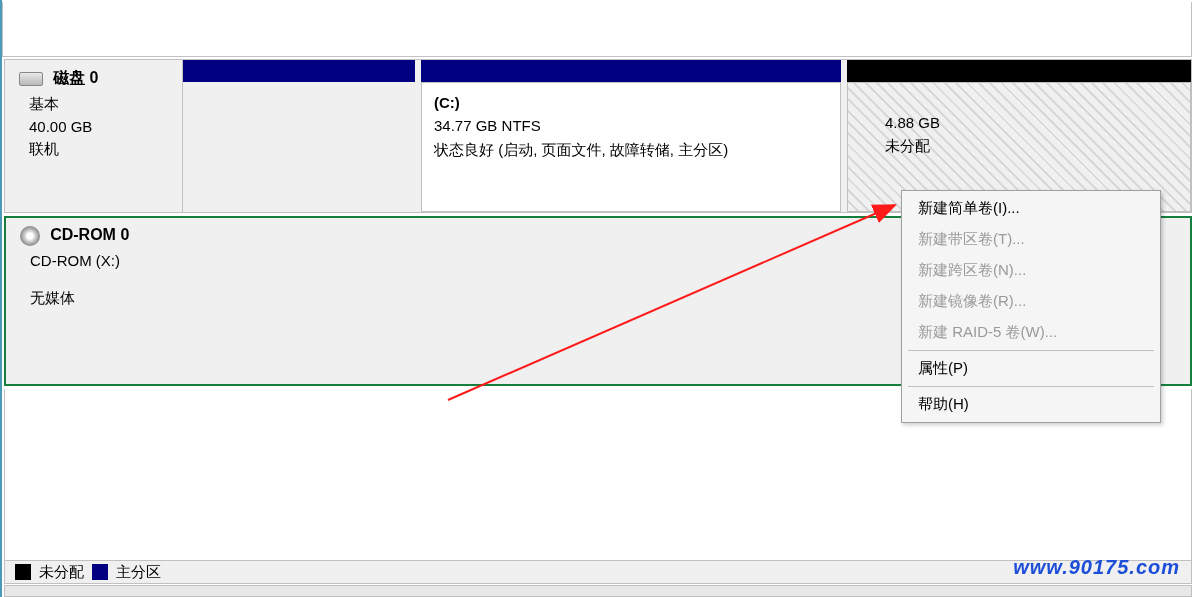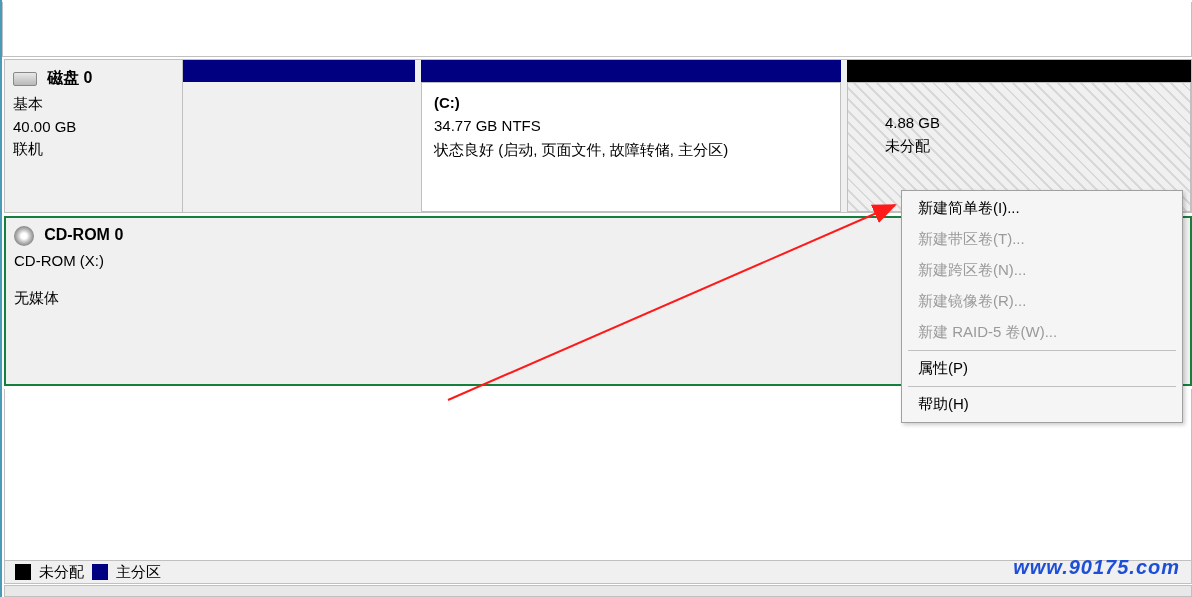--- a/index.html
+++ b/index.html
@@ -30,37 +30,37 @@
 .disk-panel {
   position: absolute;
   top: 59px; left: 4px; right: 0;
   height: 154px;
   background: #f0f0f0;
   border: 1px solid #c0c0c0;
   display: flex;
 }
 .disk-info-col {
   width: 178px;
-  padding: 8px 8px;
+  padding: 8px 14px;
   border-right: 1px solid #c0c0c0;
 }
 .disk-icon {
   display: inline-block;
   width: 24px; height: 14px;
   background: linear-gradient(#e8e8e8, #b8b8b8);
   border: 1px solid #888;
   border-radius: 2px;
   vertical-align: middle;
   margin-right: 6px;
 }
 .disk-title {
   font-weight: bold;
   font-size: 16px;
 }
-.disk-meta { margin-top: 4px; line-height: 1.5; }
+.disk-meta { margin-top: 4px; line-height: 1.5; margin-left: 10px; }
 .partitions {
   flex: 1;
   display: flex;
   padding-top: 0;
 }
 .partition {
   display: flex;
   flex-direction: column;
   margin-right: 6px;
 }
@@ -124,21 +124,21 @@
 .legend-swatch {
   width: 16px; height: 16px;
   display: inline-block;
 }
 .sw-black { background: #000; }
 .sw-navy { background: #000080; }
 
 .context-menu {
   position: absolute;
   top: 190px; left: 901px;
-  width: 282px;
+  width: 260px;
   background: #f5f5f5;
   border: 1px solid #a0a0a0;
   box-shadow: 2px 2px 4px rgba(0,0,0,0.2);
   padding: 2px;
 }
 .menu-item {
   padding: 6px 14px;
   font-size: 15px;
   cursor: default;
 }

